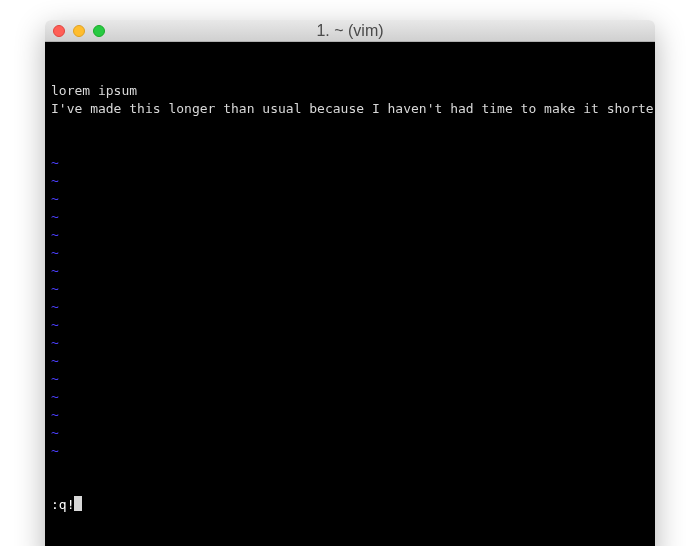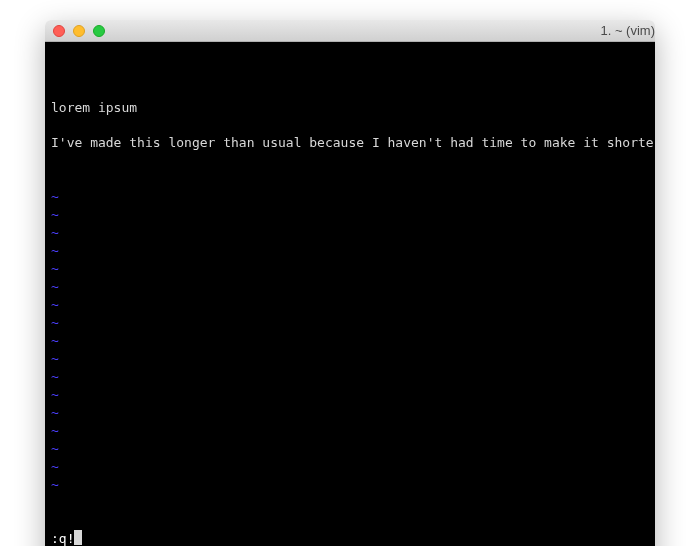--- a/index.html
+++ b/index.html
@@ -39,38 +39,37 @@
       height: 12px;
       border-radius: 50%;
     }
     .tl-close { background: #ff5f57; border: 0.5px solid #e0443e; }
     .tl-min { background: #ffbd2e; border: 0.5px solid #dea123; }
     .tl-max { background: #28ca42; border: 0.5px solid #1aab29; }
     .title-text {
       position: absolute;
       left: 0;
       right: 0;
-      text-align: right;
-      font-size: 13px;
+      text-align: center;
+      font-size: 16px;
       color: #4a4a4a;
       pointer-events: none;
     }
     .terminal {
       background: #000;
       color: #fff;
       font-family: "Menlo", "Monaco", "Consolas", monospace;
       font-size: 13px;
       line-height: 18px;
       padding: 4px 6px 10px 6px;
       min-height: 456px;
       white-space: pre;
     }
     .buffer-line {
       color: #d8d8d8;
-      margin-top: 17px;
     }
     .tilde {
       color: #4b3fff;
     }
     .command-line {
       color: #fff;
     }
     .cursor {
       display: inline-block;
       width: 8px;

